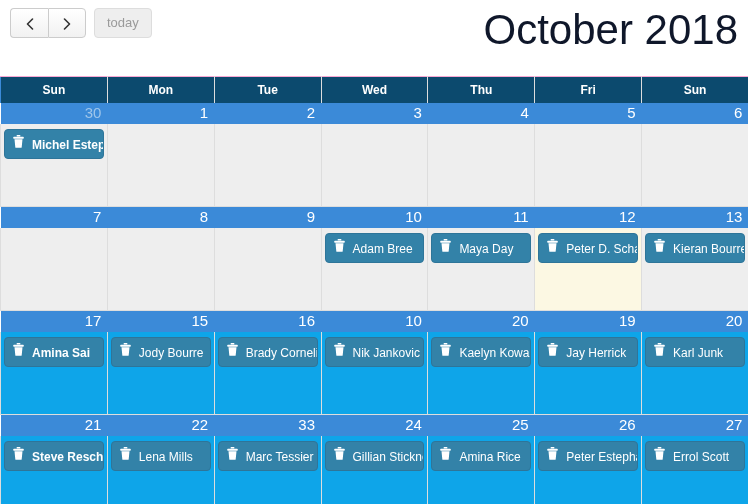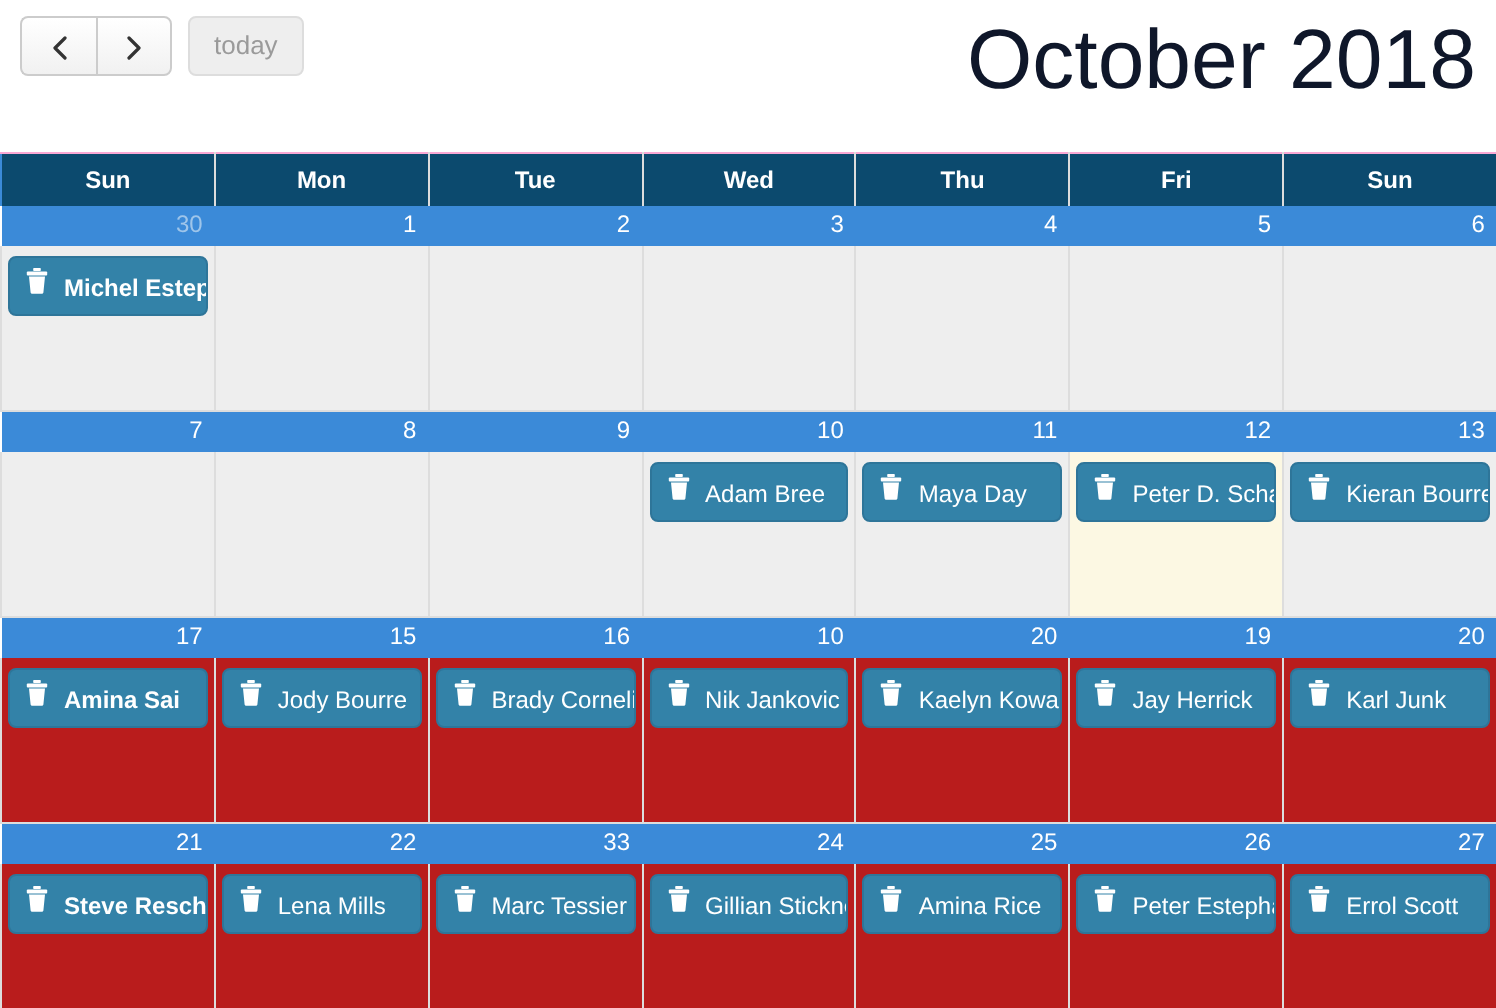--- a/index.html
+++ b/index.html
@@ -96,32 +96,32 @@
     border-left: 1px solid #dddddd;
     border-right: 1px solid #dddddd;
     border-top: 1px solid #f9a8d4;
   }
   .dow-row th:first-child { border-left: 1px solid #3b8ad8; }
   .dow-row th:last-child { border-right: 1px solid #3b8ad8; }
 
   .num-row td {
     background: #3b8ad8;
     color: #ffffff;
-    font-size: 12px;
+    font-size: 15px;
     text-align: right;
     padding: 1px 6px 3px 0;
     height: 16px;
     border: none;
   }
   .num-row td.other-month { color: #9ec5ea; }
 
   .body-row td {
     height: 82px;
     vertical-align: top;
-    background: #b91c1c;
+    background: #0ea5e9;
     border-left: 1px solid #dddddd;
     border-right: 1px solid #dddddd;
     border-bottom: 1px solid #dddddd;
     padding: 0;
   }
   .body-row.past td { background: #eeeeee; }
   .body-row td.today-cell { background: #fcf8e3; }
 
   .evt-wrap { padding: 5px 3px 0 3px; }
 

